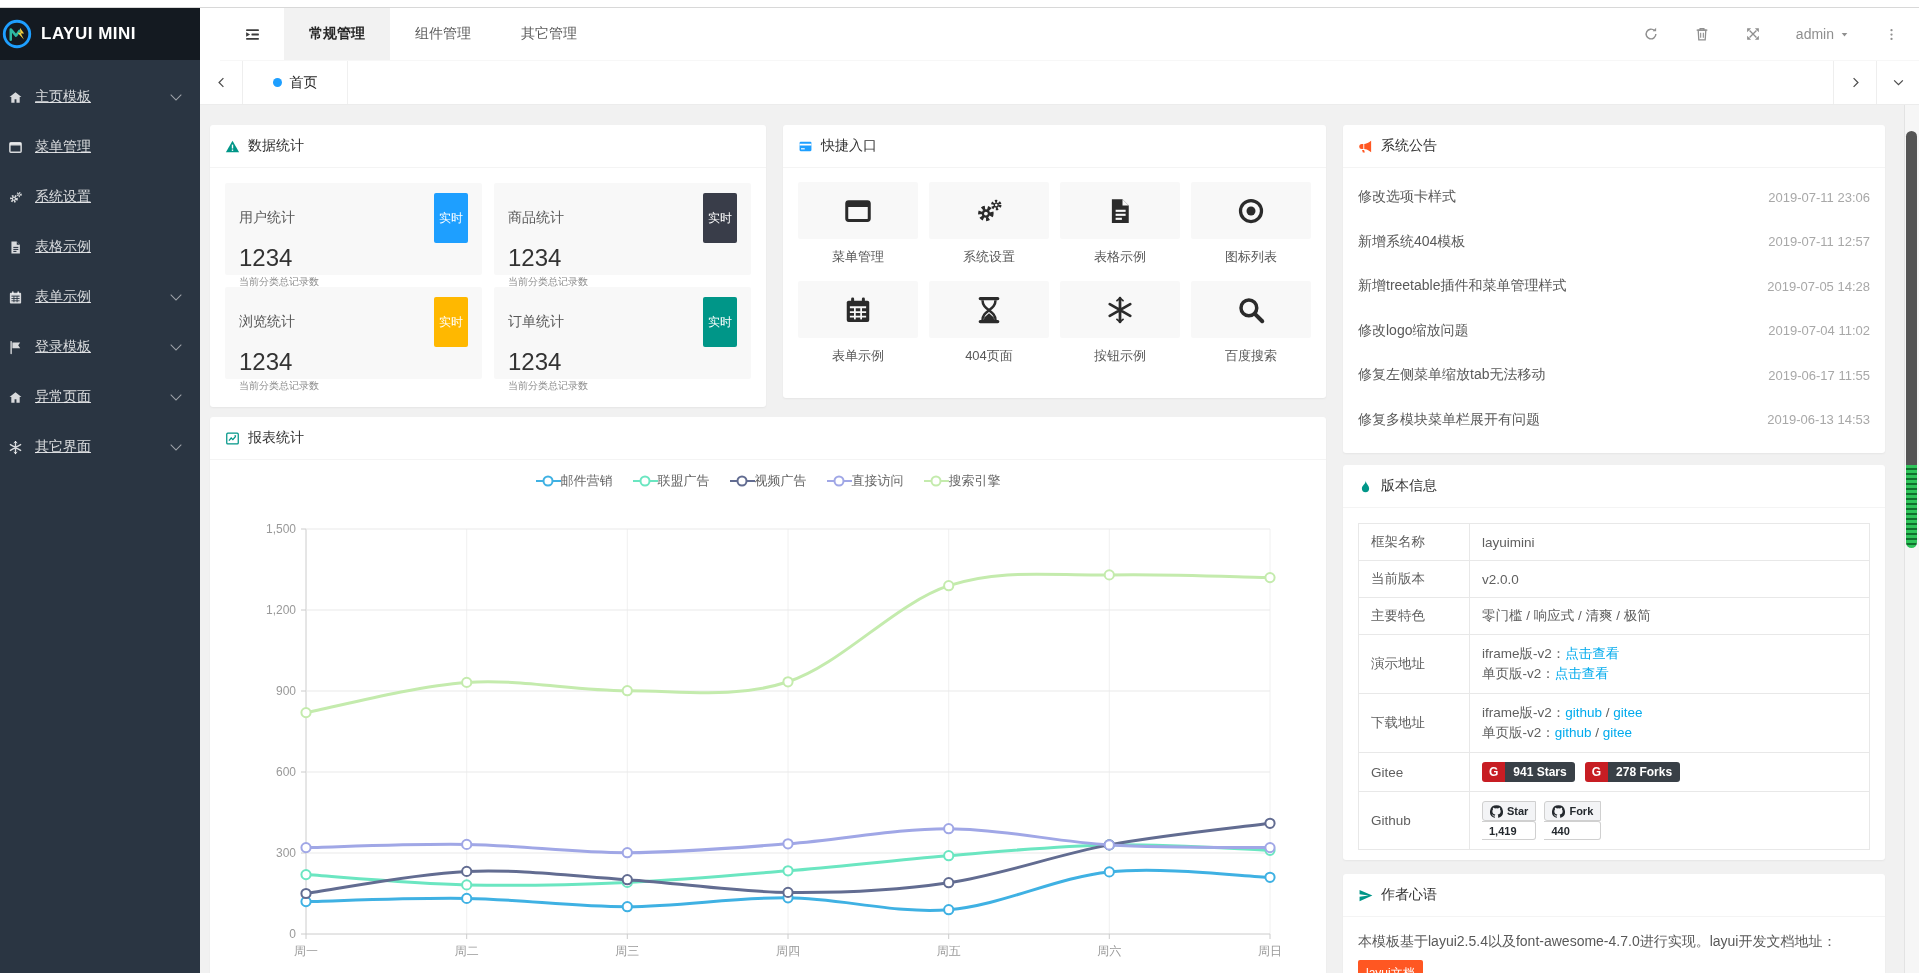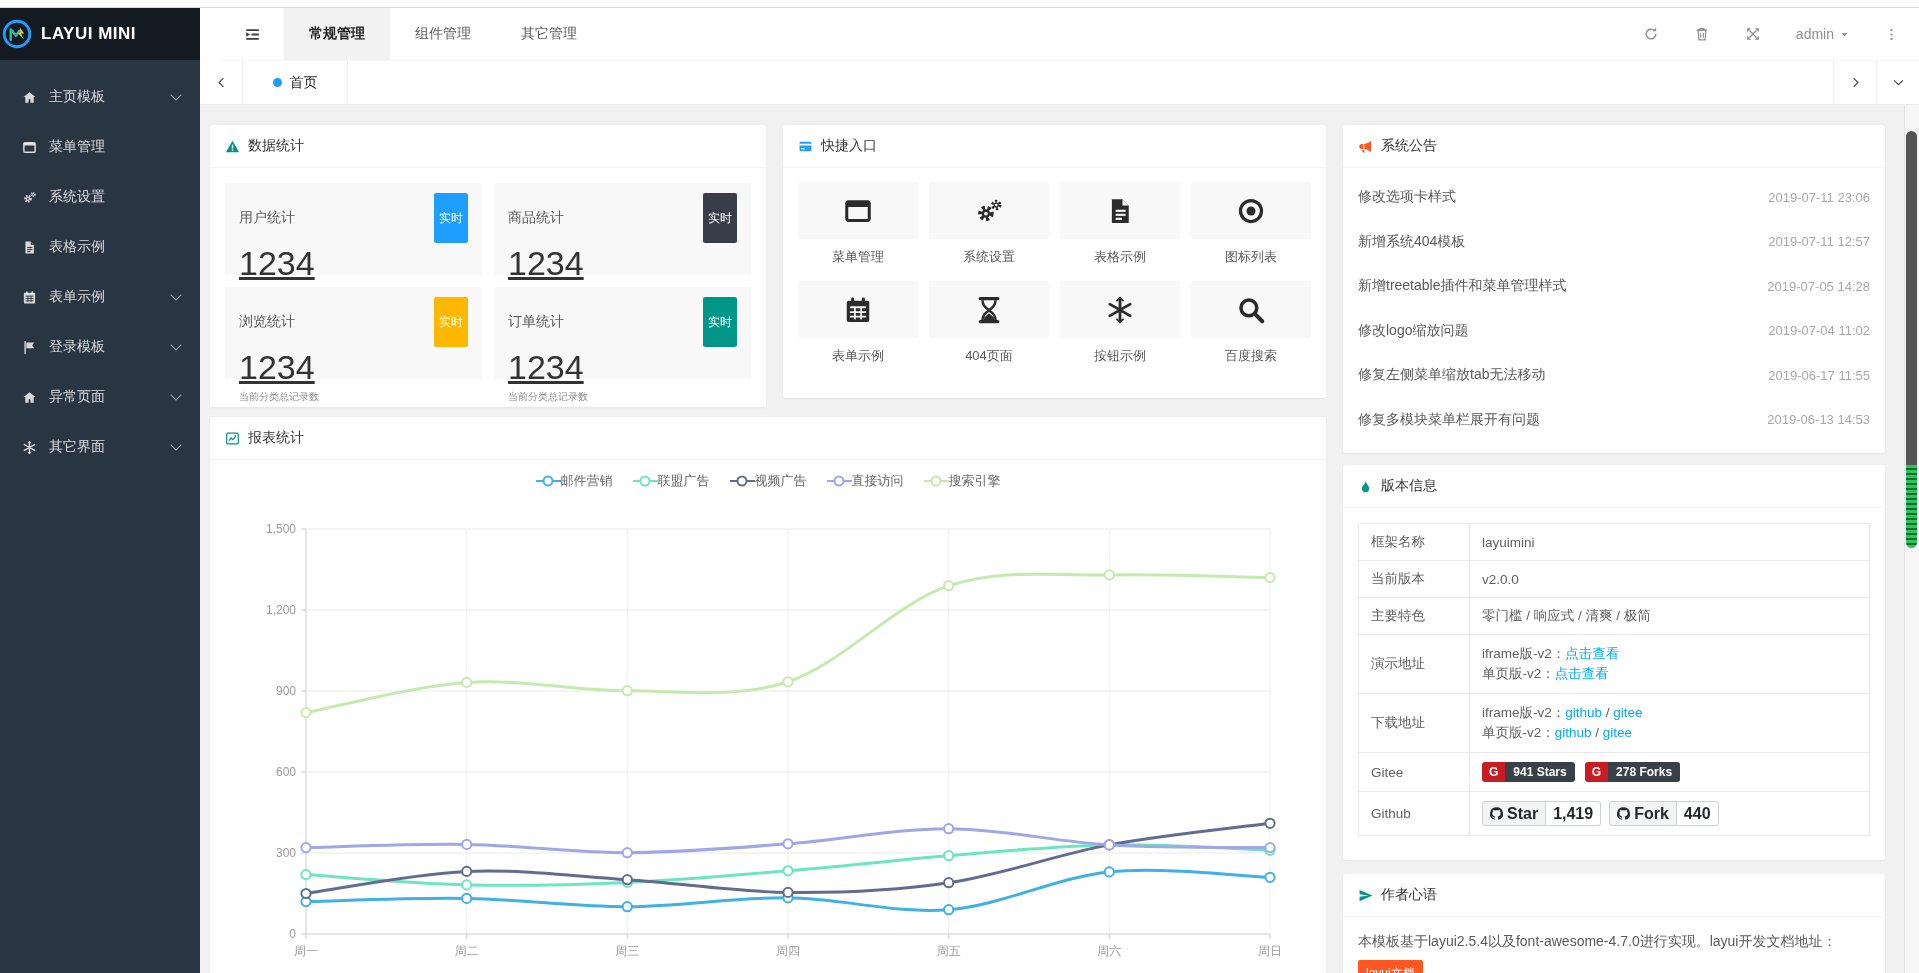--- a/index.html
+++ b/index.html
@@ -8,21 +8,21 @@
   svg{display:block;}
   .top-strip{height:7px;background:#fff;border-bottom:1px solid #d8d8d8;}
   .app{display:flex;height:965px;}
 
   
   .sidebar{width:200px;flex-shrink:0;background:#2A3542;}
   .logo{height:52px;background:#141A21;display:flex;align-items:center;padding-left:2px;gap:9px;cursor:pointer;}
   .logo-mark svg{width:30px;height:30px;}
   .logo-text{color:#fff;font-size:17px;font-weight:bold;letter-spacing:.5px;}
   .side-nav{padding-top:12px;}
-  .side-item{height:50px;display:flex;align-items:center;padding:0 20px 0 22px;color:rgba(255,255,255,.82);font-size:14px;cursor:pointer;}
+  .side-item{height:50px;display:flex;align-items:center;padding:0 20px 0 8px;color:rgba(255,255,255,.82);font-size:14px;cursor:pointer;text-decoration:underline;}
   .side-ico{width:17px;margin-right:10px;display:flex;--hole:#2A3542;}
   .side-ico svg{width:15px;height:15px;}
   .side-label{flex:1;}
   .side-caret{width:7px;height:7px;border-right:1.6px solid rgba(255,255,255,.55);border-bottom:1.6px solid rgba(255,255,255,.55);transform:rotate(45deg);margin-top:-4px;}
 
   
   .main{flex:1;display:flex;flex-direction:column;min-width:0;}
   .topbar{height:52px;background:#fff;display:flex;align-items:stretch;border-bottom:1px solid #f7f7f7;margin-left:20px;}
   .collapse-btn{width:64px;display:flex;align-items:center;justify-content:center;color:#3c3c3c;cursor:pointer;}
   .collapse-btn svg{width:17px;height:17px;}
@@ -51,21 +51,21 @@
   .card{position:absolute;background:#fff;border-radius:3px;box-shadow:0 1px 2px rgba(0,0,0,.05);box-sizing:border-box;}
   .card-hd{height:42px;display:flex;align-items:center;gap:8px;padding:0 15px;border-bottom:1px solid #f4f4f4;font-size:14px;color:#333;}
   .hd-ico{display:flex;--hole:#fff;}
   .hd-ico svg{width:15px;height:15px;}
 
   #card-stats{left:10px;top:20px;width:556px;height:282px;}
   .stats-grid{display:grid;grid-template-columns:1fr 1fr;gap:12px;padding:15px;}
   .stat-panel{background:#f8f8f8;height:92px;padding:10px 14px;box-sizing:border-box;border-radius:2px;cursor:pointer;}
   .stat-top{display:flex;justify-content:space-between;align-items:center;font-size:14px;color:#595959;}
   .stat-badge{color:#fff;font-size:12px;padding:18px 5px;border-radius:2px;line-height:1.2;}
-  .stat-num{font-size:34px;color:#333;margin-top:1px;text-decoration:underline;}
+  .stat-num{font-size:24px;color:#333;margin-top:1px;}
   .stat-cap{font-size:10px;color:#8c8c8c;margin-top:3px;}
 
   #card-quick{left:583px;top:20px;width:543px;height:273px;}
   .quick-grid{display:grid;grid-template-columns:repeat(4,1fr);gap:15px 11px;padding:14px 15px;}
   .quick-cell{cursor:pointer;}
   .quick-tile{background:#f8f8f8;height:57px;display:flex;align-items:center;justify-content:center;color:#2b2b2b;border-radius:2px;--hole:#f8f8f8;}
   .quick-tile svg{width:30px;height:30px;}
   .quick-label{text-align:center;font-size:13px;color:#595959;margin-top:9px;}
 
   #card-notices{left:1143px;top:20px;width:542px;height:328px;}
@@ -84,21 +84,21 @@
 
   #card-version{left:1143px;top:360px;width:542px;height:395px;}
   .vtable{border-collapse:collapse;margin:15px;width:calc(100% - 30px);}
   .vtable td{border:1px solid #e8e8e8;font-size:13.5px;color:#5f5f5f;padding:9px 12px;}
   .vlabel{width:86px;}
   .vline{line-height:20px;white-space:nowrap;}
   .vlink{color:#01AAED;cursor:pointer;text-decoration:none;}
   .gitee-badge{display:inline-flex;margin-right:10px;border-radius:3px;overflow:hidden;font-size:12px;font-weight:bold;cursor:pointer;vertical-align:middle;}
   .g-left{background:#C71D23;color:#fff;padding:3px 7px;}
   .g-right{background:#394047;color:#fff;padding:3px 8px;}
-  .gh-group{display:inline-flex;margin-right:8px;font-size:16px;font-weight:bold;color:#24292e;cursor:pointer;vertical-align:middle;}
+  .gh-group{display:inline-flex;margin-right:8px;font-size:11px;font-weight:bold;color:#24292e;cursor:pointer;vertical-align:middle;flex-direction:column;}
   .gh-btn{display:inline-flex;align-items:center;gap:4px;background:#f3f4f6;border:1px solid #d0d0d0;border-radius:3px 0 0 3px;padding:2.5px 7px;}
   .gh-btn svg{width:13px;height:13px;}
   .gh-count{background:#fff;border:1px solid #d0d0d0;border-left:none;border-radius:0 3px 3px 0;padding:2.5px 7px;}
 
   #card-author{left:1143px;top:769px;width:542px;height:204px;}
   .author-body{padding:12px 15px;font-size:14px;color:#595959;line-height:1.75;}
   .doc-badge{display:inline-block;background:#FF5722;color:#fff;font-size:12px;padding:3px 8px;border-radius:2px;margin-top:6px;cursor:pointer;}
 
   .scrollbar{position:absolute;right:0;top:0;bottom:0;width:14px;background:#f6f6f6;border-left:1px solid #e3e3e3;}
   .sb-thumb{position:absolute;left:1px;width:11px;top:26px;height:334px;background:#555;border-radius:6px 6px 0 0;}

